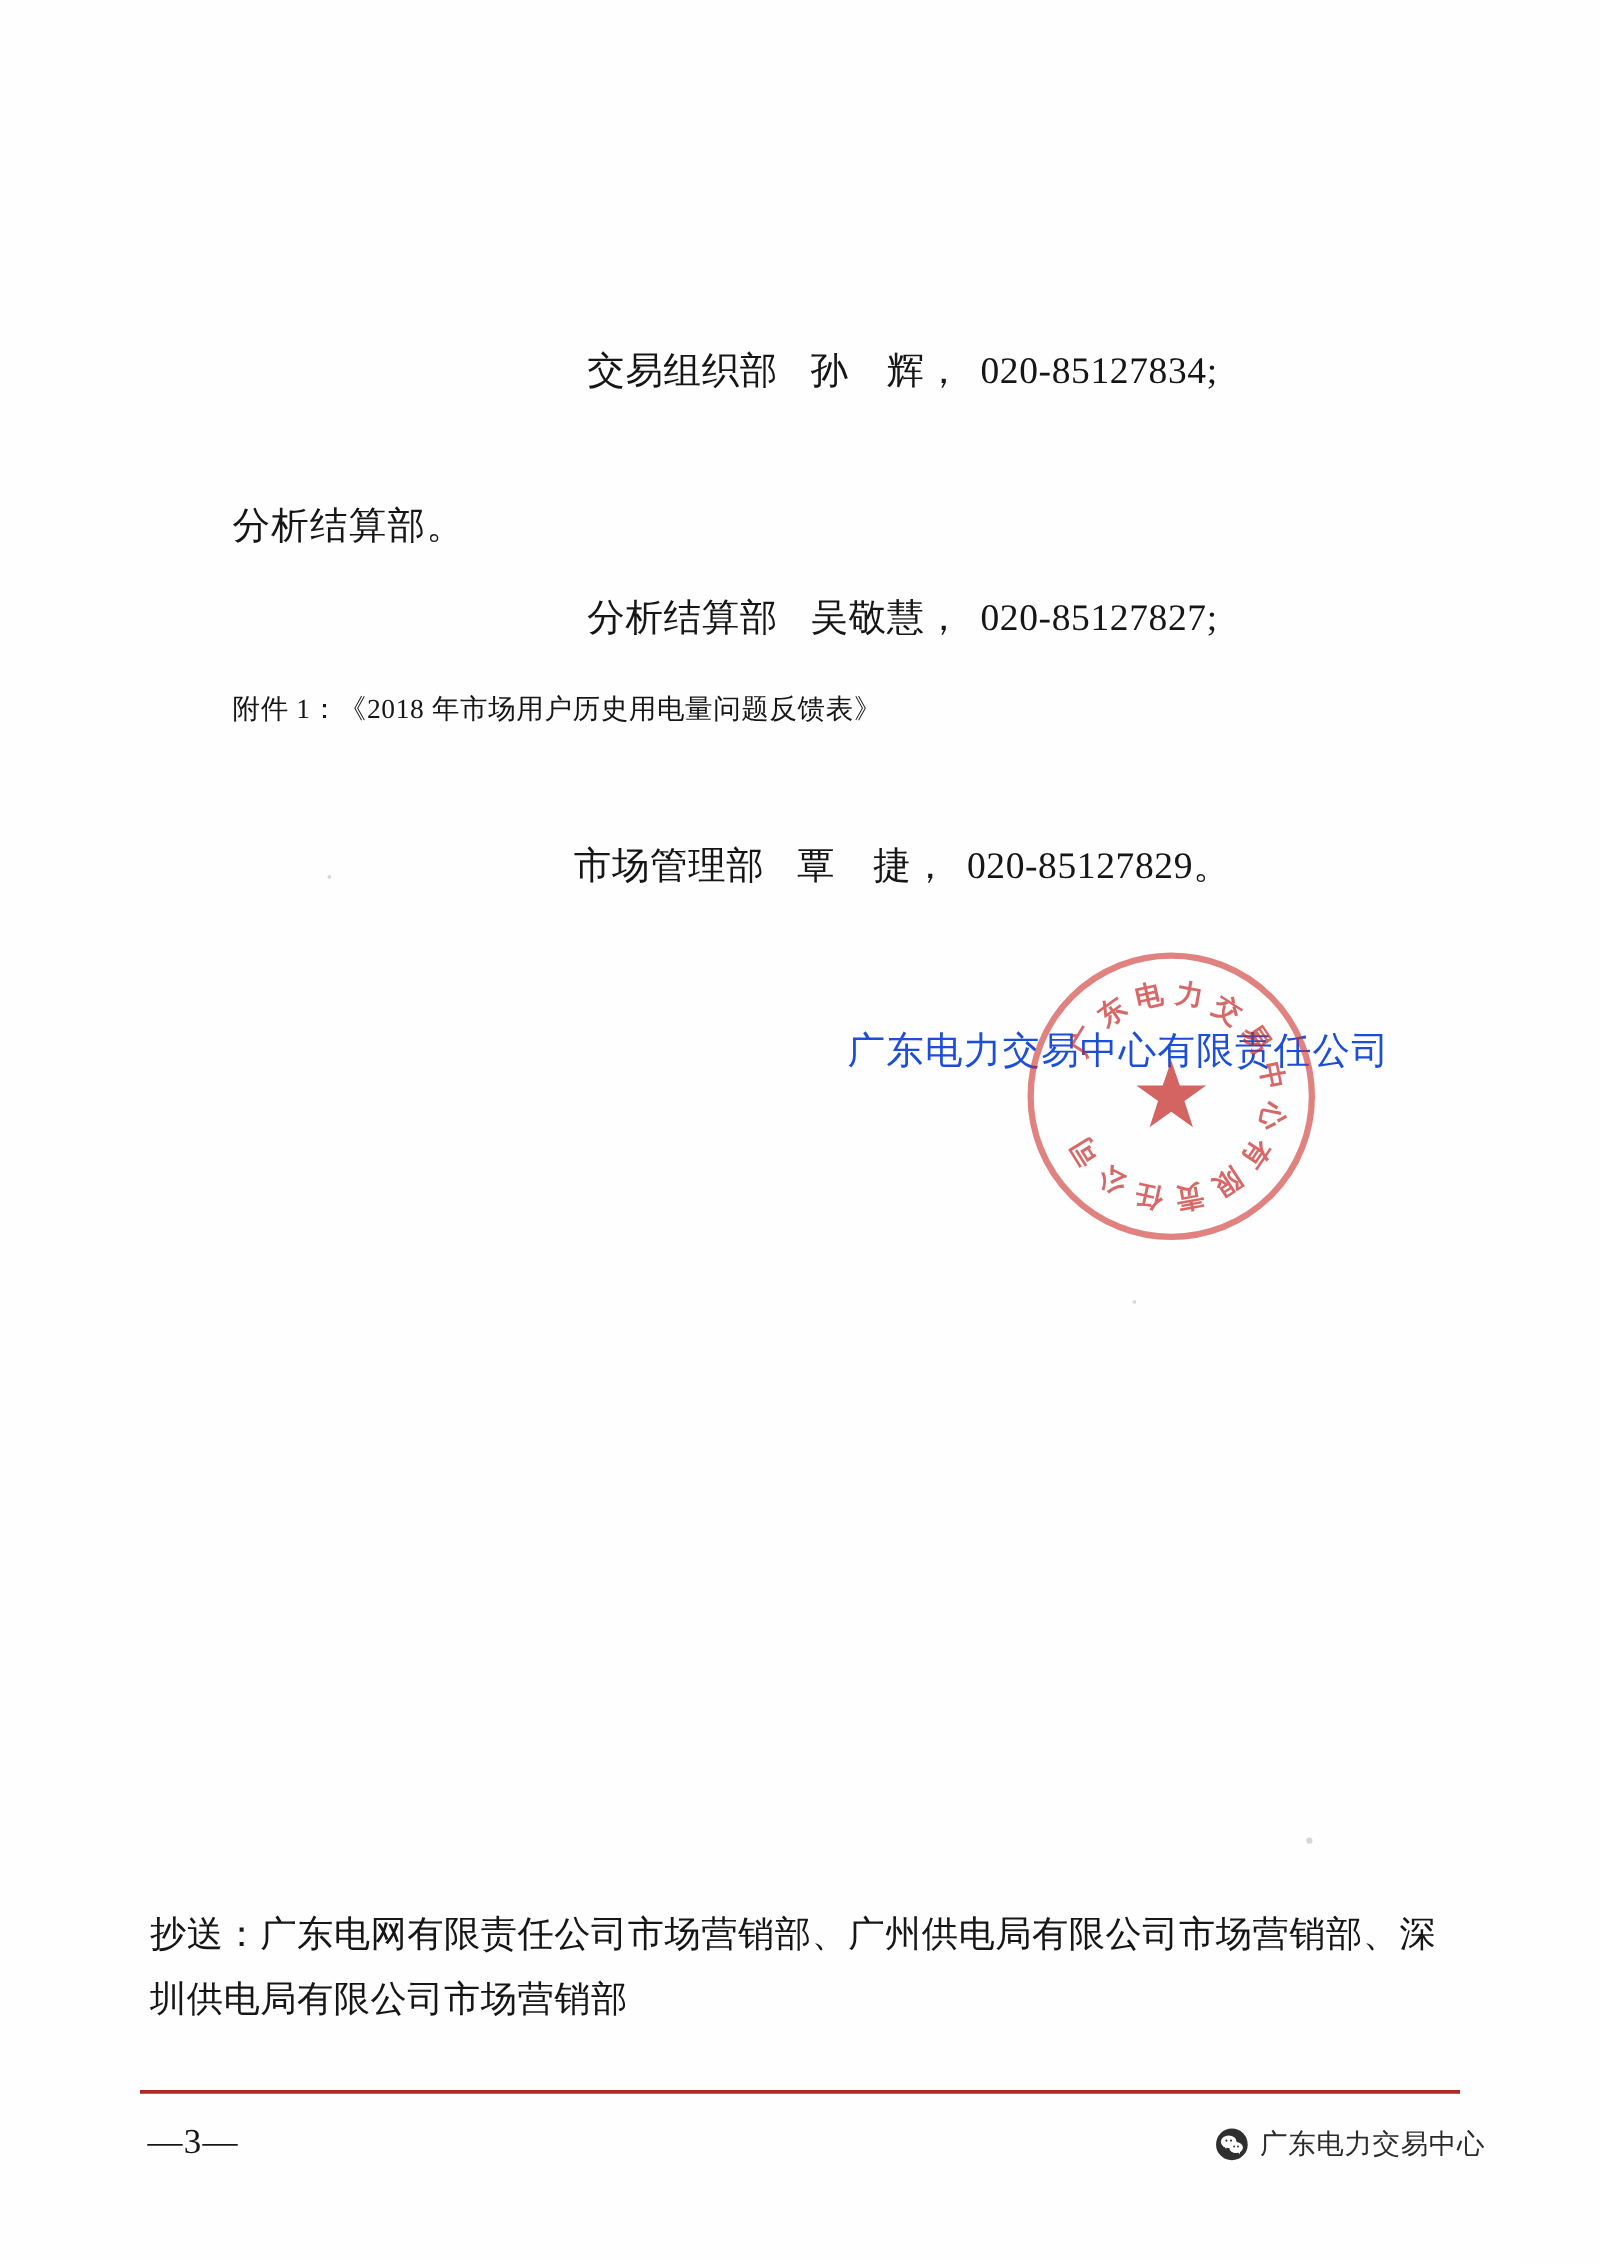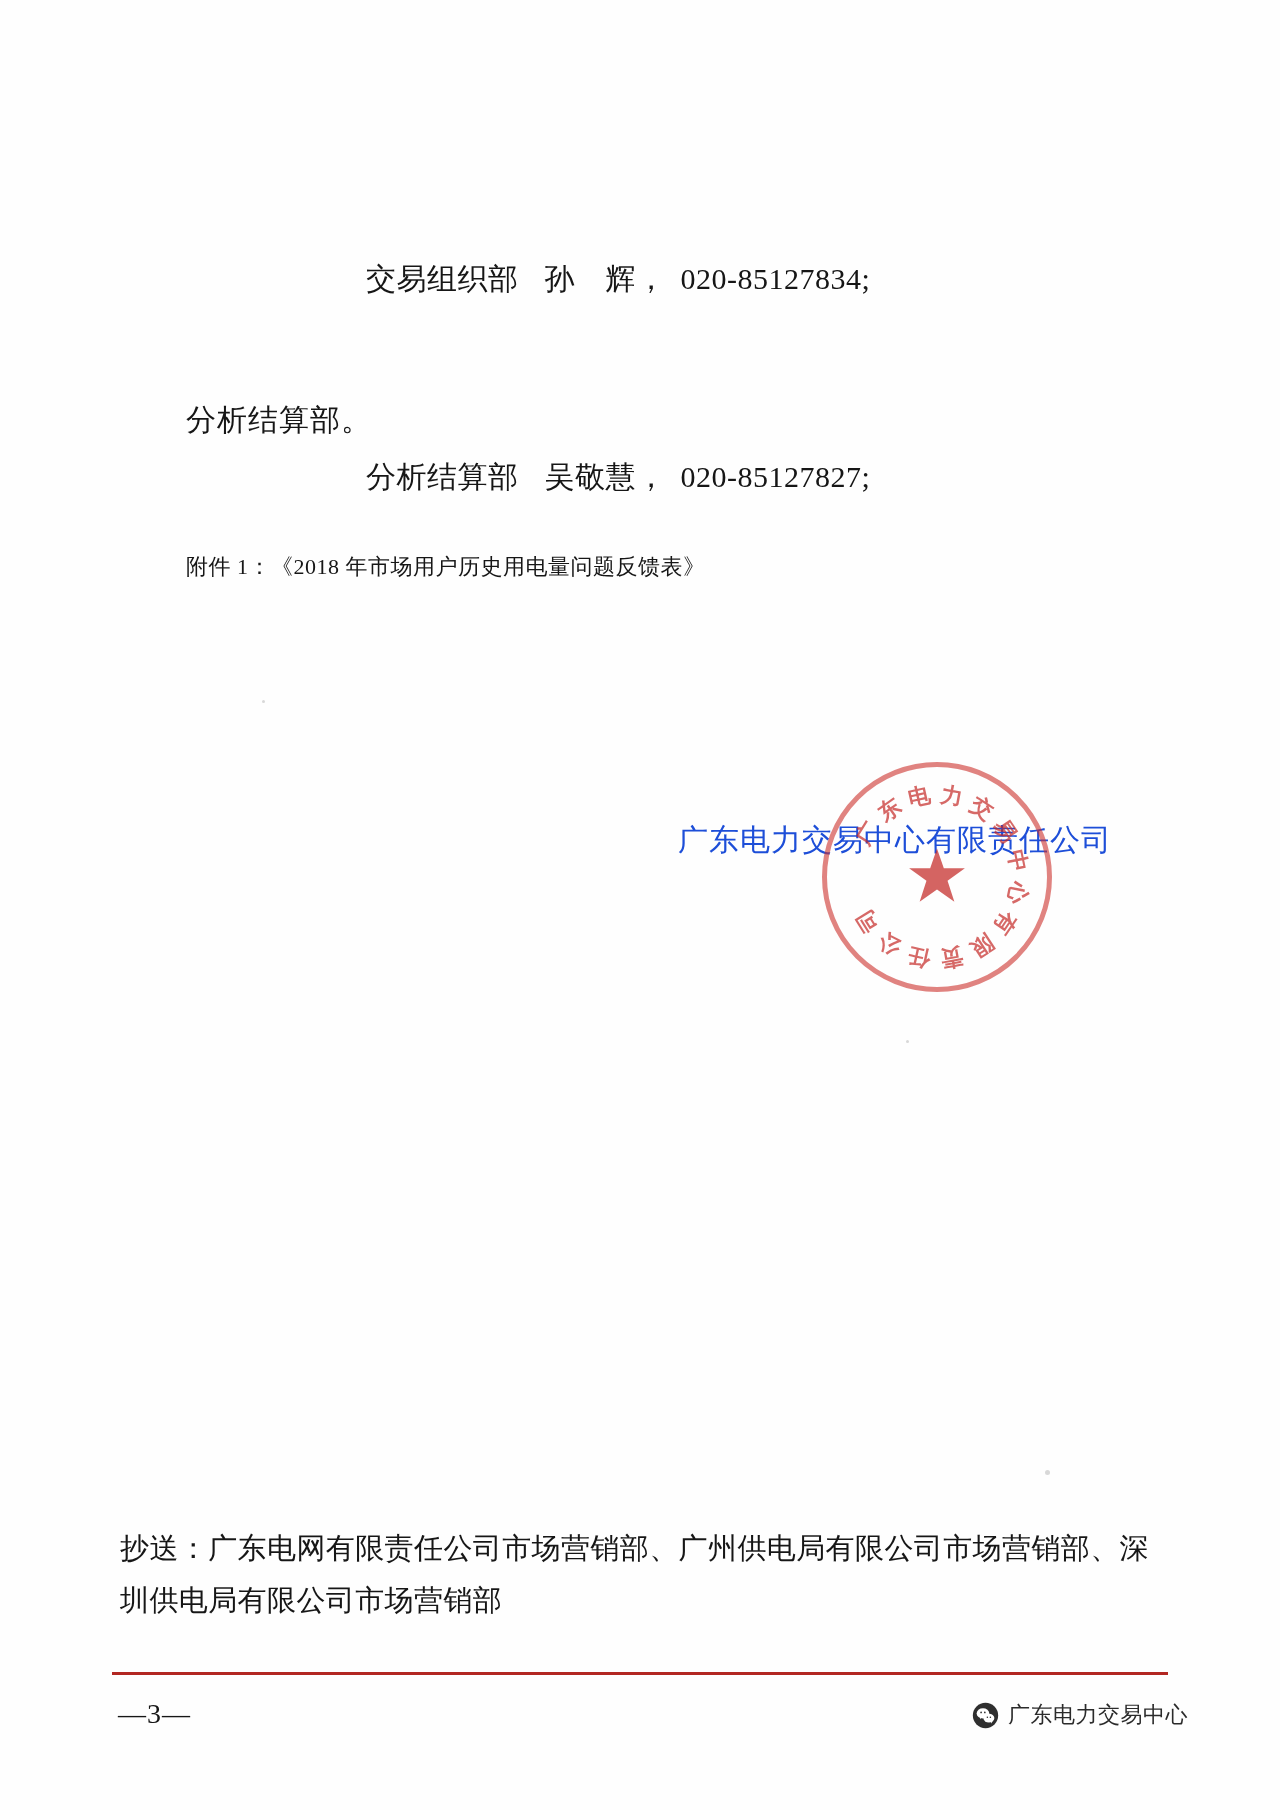--- a/index.html
+++ b/index.html
@@ -20,22 +20,23 @@
   .page {
     position: absolute;
     inset: 0;
     background: #fefefe;
   }
 
   
   .contacts {
     position: absolute;
     left: 318px;
-    top: 180px;
+    top: 198px;
     width: 760px;
+    text-align: center;
   }
   .contact-line {
     font-size: 30px;
     line-height: 66px;
     letter-spacing: 0.5px;
     white-space: pre;
     color: #161616;
   }
   .contact-dept {
     display: inline-block;
@@ -200,20 +201,23 @@
 <body>
 
 <div class="page">
 
   <div class="contacts">
     <div class="contact-line">
       <span class="contact-dept">交易组织部</span><span class="contact-name">孙　辉，</span><span class="contact-phone">020-85127834;</span>
     </div>
     <div class="contact-line">
       <span class="contact-dept">分析结算部</span><span class="contact-name">吴敬慧，</span><span class="contact-phone">020-85127827;</span>
+    </div>
+    <div class="contact-line">
+      <span class="contact-dept">市场管理部</span><span class="contact-name">覃　捷，</span><span class="contact-phone">020-85127829。</span>
     </div>
   </div>
 
   <div class="notice-end">分析结算部。</div>
 
   <div class="attachment">附件 1：《2018 年市场用户历史用电量问题反馈表》</div>
 
   <div class="signature">
     <div class="sig-org">广东电力交易中心有限责任公司</div>
   </div>

